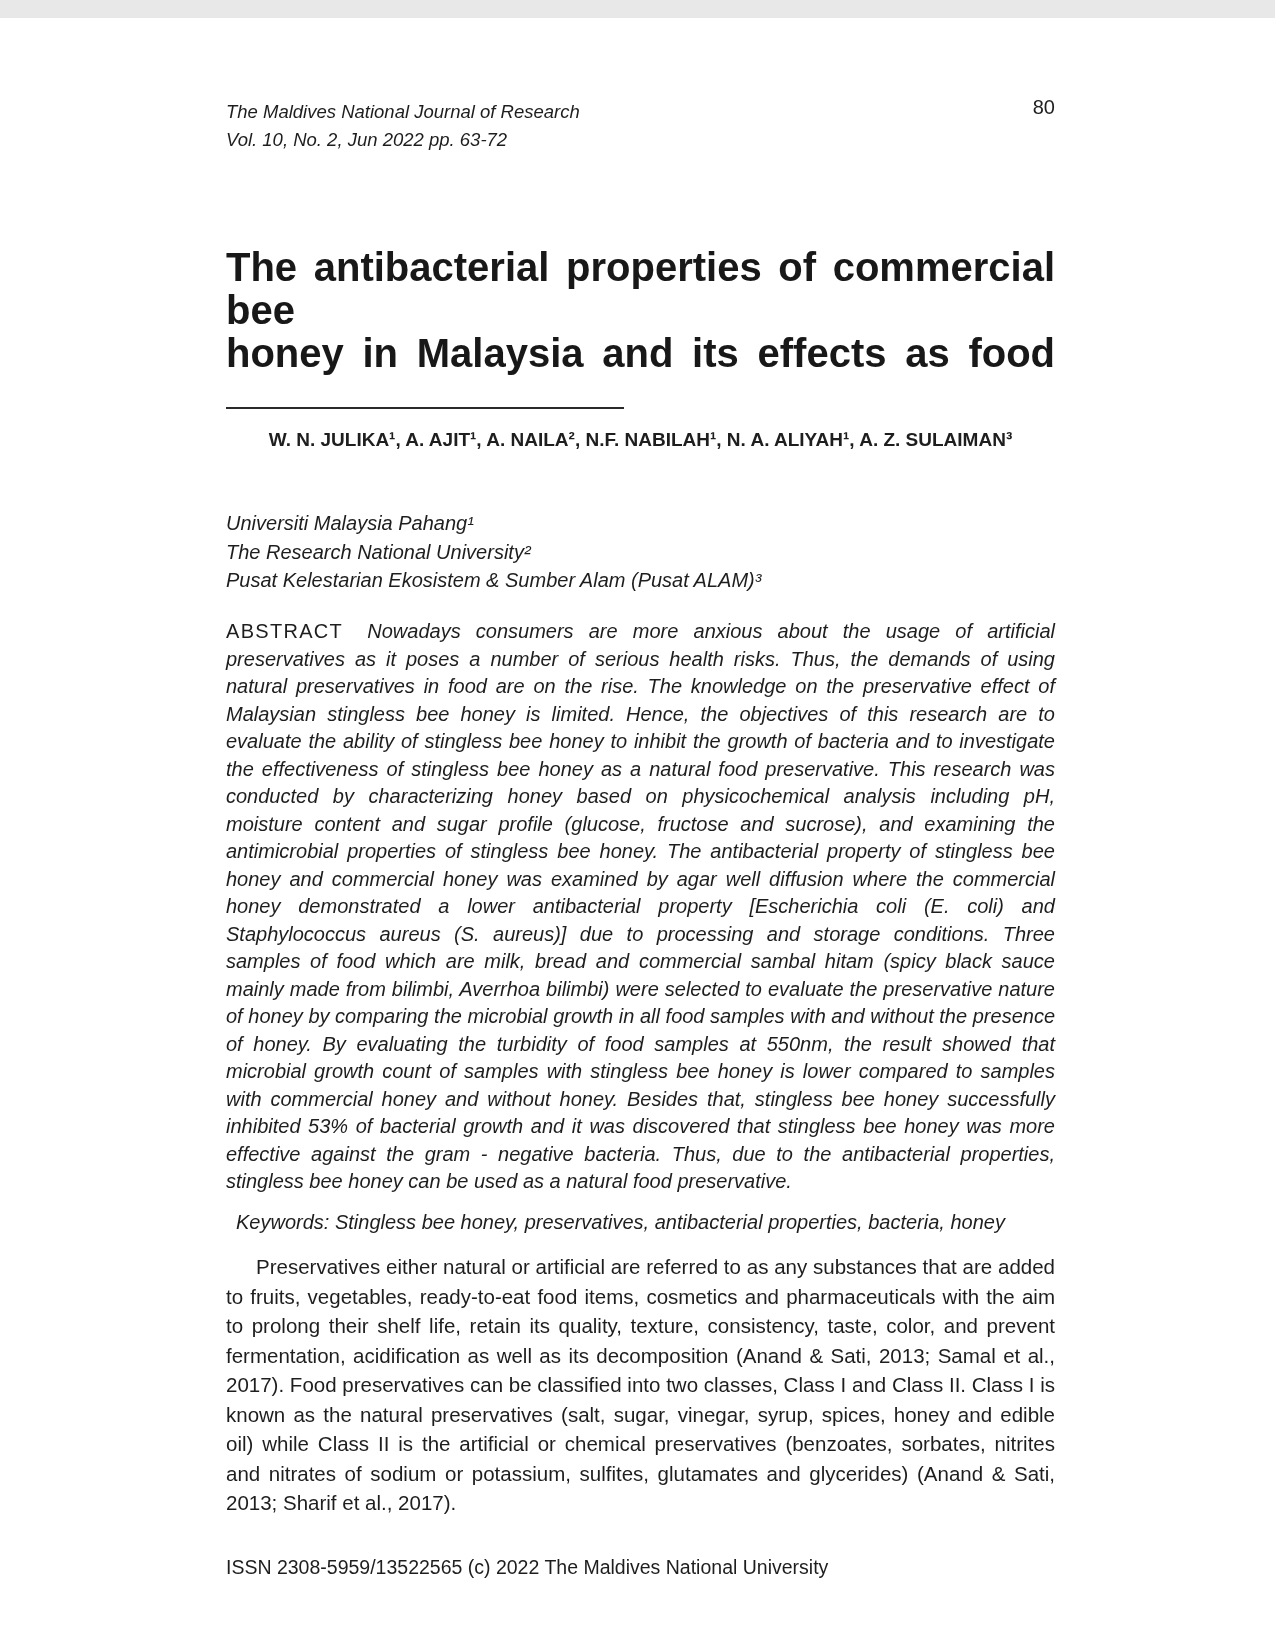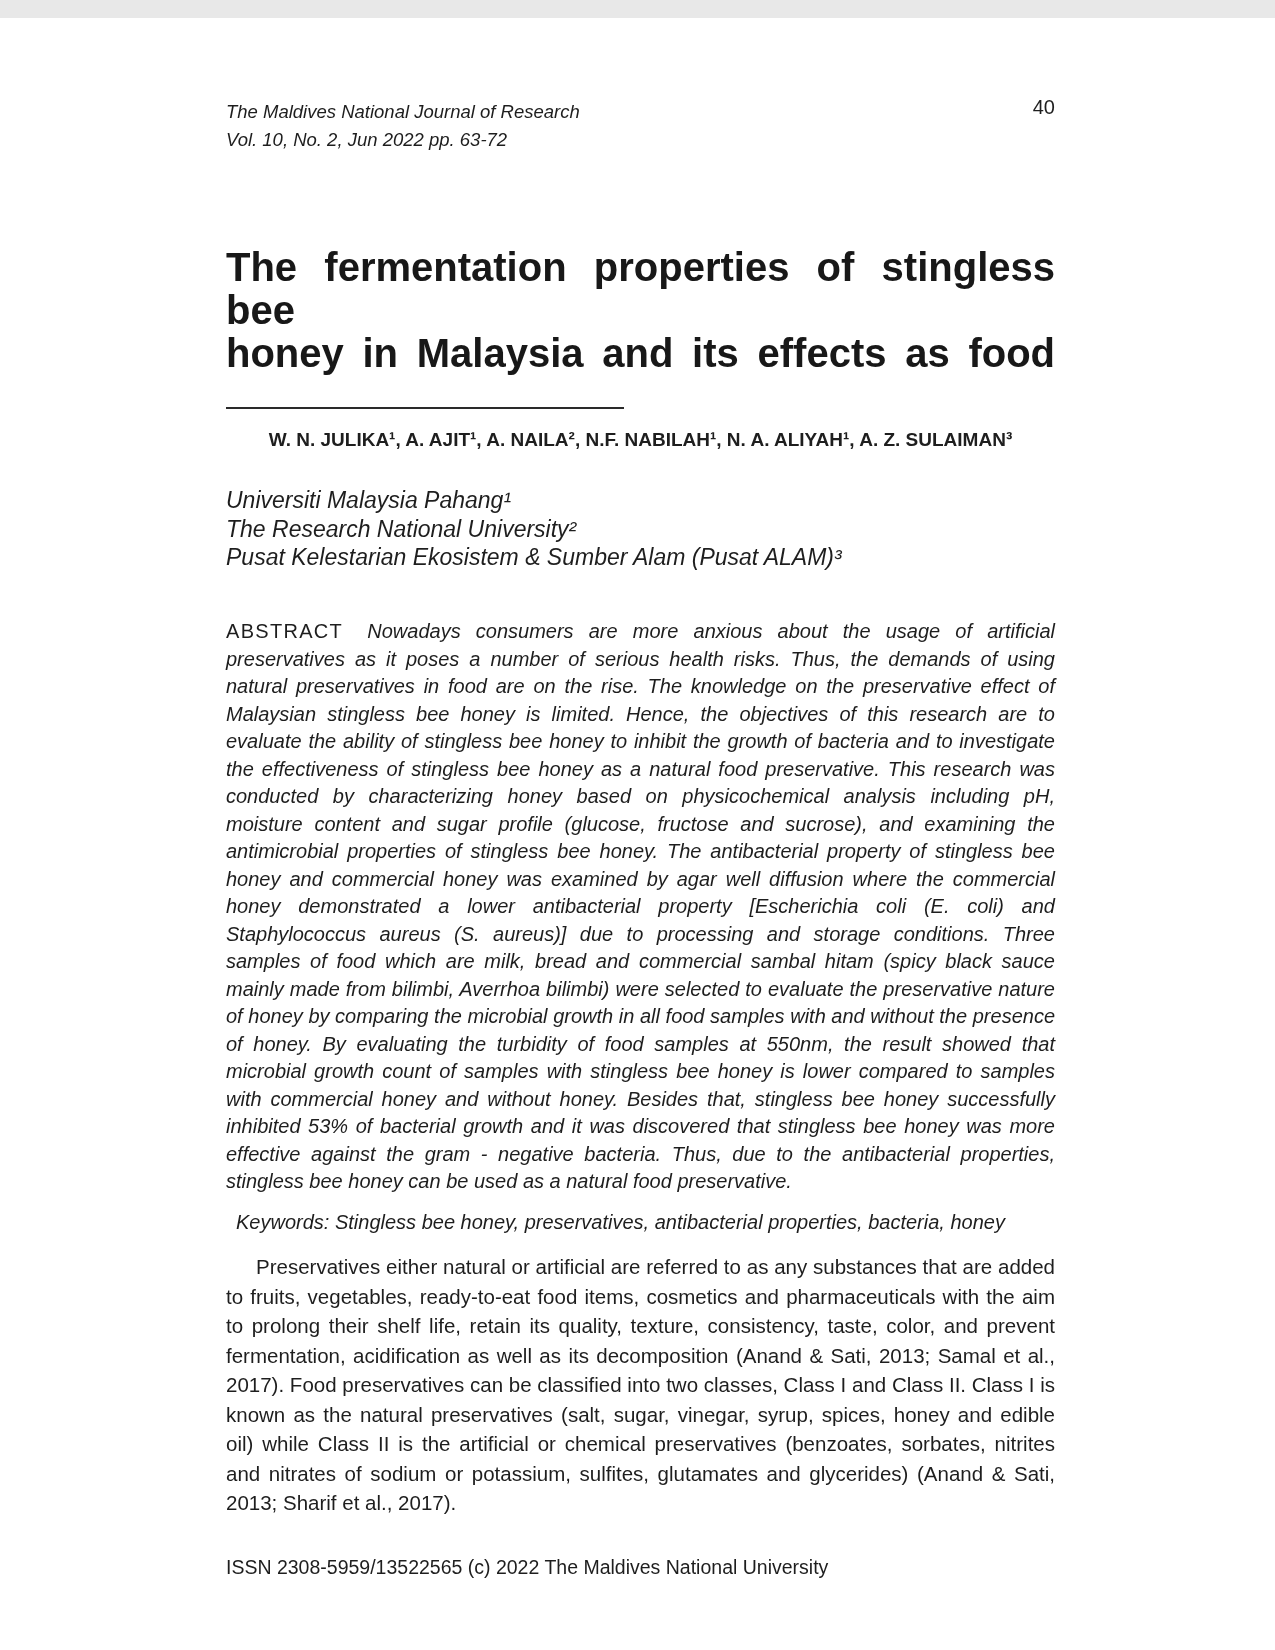--- a/index.html
+++ b/index.html
@@ -62,24 +62,24 @@
     width: 829px;
     font-weight: bold;
     font-size: 19px;
     line-height: 24px;
     white-space: nowrap;
     text-align: center;
   }
   .affiliations {
     position: absolute;
     left: 226px;
-    top: 468px;
+    top: 491px;
     width: 829px;
     font-style: italic;
-    font-size: 23px;
+    font-size: 20px;
     line-height: 28.5px;
   }
   .abstract-para {
     position: absolute;
     left: 226px;
     top: 600px;
     width: 829px;
     font-style: italic;
     font-size: 20px;
     line-height: 27.5px;
@@ -124,24 +124,24 @@
 </head>
 <body>
 
 <div class="page">
 
   <div class="running-head">
     <div>The Maldives National Journal of Research</div>
     <div>Vol. 10, No. 2, Jun 2022 pp. 63-72</div>
   </div>
 
-  <div class="page-number">40</div>
+  <div class="page-number">80</div>
 
   <h1 class="article-title" style="margin:0;">
-    <span class="title-line">The fermentation properties of stingless bee</span>
+    <span class="title-line">The antibacterial properties of commercial bee</span>
     <span class="title-line">honey in Malaysia and its effects as food</span>
   </h1>
 
   <div class="author-rule"></div>
 
   <div class="authors-line">W. N. JULIKA¹, A. AJIT¹, A. NAILA², N.F. NABILAH¹, N. A. ALIYAH¹, A. Z. SULAIMAN³</div>
 
   <div class="affiliations">
     <div>Universiti Malaysia Pahang¹</div>
     <div>The Research National University²</div>

